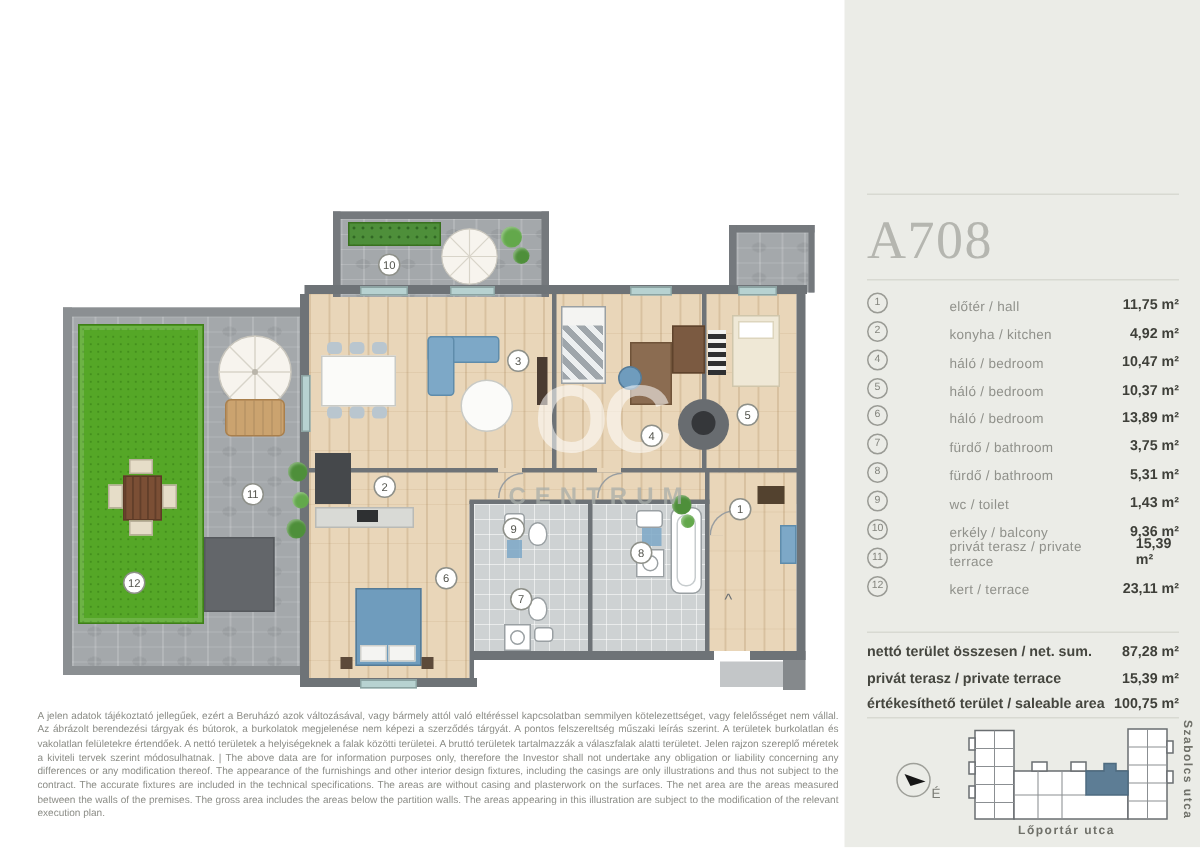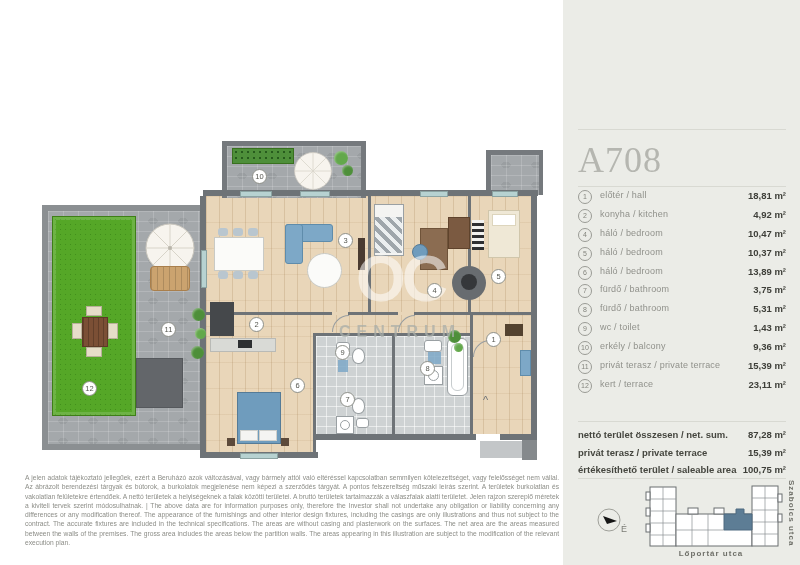--- a/index.html
+++ b/index.html
@@ -44,21 +44,21 @@
   .watermark .wl{font-size:16px;letter-spacing:6px;color:rgba(168,173,170,.75);
     line-height:20px;font-weight:bold;}
 
   
   #sidebar{position:absolute;left:563px;top:0;width:237px;height:565px;background:#ebece7;}
   .sb-in{position:absolute;left:15px;right:14px;}
   .divider{position:absolute;left:15px;right:14px;height:1px;background:#d8d9d2;}
   #unit-title{font-size:36px;color:#b5b6b0;letter-spacing:1px;font-weight:400;font-family:Liberation Serif, serif;}
   .utype1{font-size:9px;font-weight:bold;letter-spacing:2px;color:#60615b;text-align:right;}
   .utype2{font-size:8px;letter-spacing:1.5px;color:#b3b4ae;text-align:right;margin-top:3px;}
-  .srow{display:flex;align-items:flex-start;height:18.9px;}
+  .srow{display:flex;align-items:flex-end;height:18.9px;gap:33px;}
   .circ{width:12px;height:12px;border:1px solid #9a9b95;border-radius:50%;font-size:7px;
     line-height:12px;text-align:center;color:#83847d;flex:0 0 auto;}
   .lbl{margin-left:8px;font-size:9px;color:#90918b;letter-spacing:.2px;}
   .val{margin-left:auto;font-size:9.5px;font-weight:bold;color:#3e3f39;}
   .trow{display:flex;align-items:center;height:17.5px;}
   .tlbl{font-size:9.5px;font-weight:bold;color:#45463f;}
   .tval{margin-left:auto;font-size:9.5px;font-weight:bold;color:#3e3f39;}
   .street-b{position:absolute;left:646px;top:549px;width:130px;text-align:center;
     font-size:8px;letter-spacing:1px;color:#6f7069;font-weight:bold;}
   .street-r{position:absolute;left:782px;top:468px;width:14px;height:90px;
@@ -240,21 +240,21 @@
     <div class="sb-in" style="top:139px;display:flex;align-items:flex-start;justify-content:space-between;">
       <div id="unit-title">A708</div>
     </div>
 
     <div class="divider" style="top:186px;"></div>
 
     <div class="sb-in" style="top:190px;">
       <div class="srow">
           <span class="circ">1</span>
           <span class="lbl">előtér / hall</span>
-          <span class="val">18,81 m²</span>
+          <span class="val">11,75 m²</span>
         </div>
       <div class="srow">
           <span class="circ">2</span>
           <span class="lbl">konyha / kitchen</span>
           <span class="val">4,92 m²</span>
         </div>
       <div class="srow">
           <span class="circ">4</span>
           <span class="lbl">háló / bedroom</span>
           <span class="val">10,47 m²</span>

